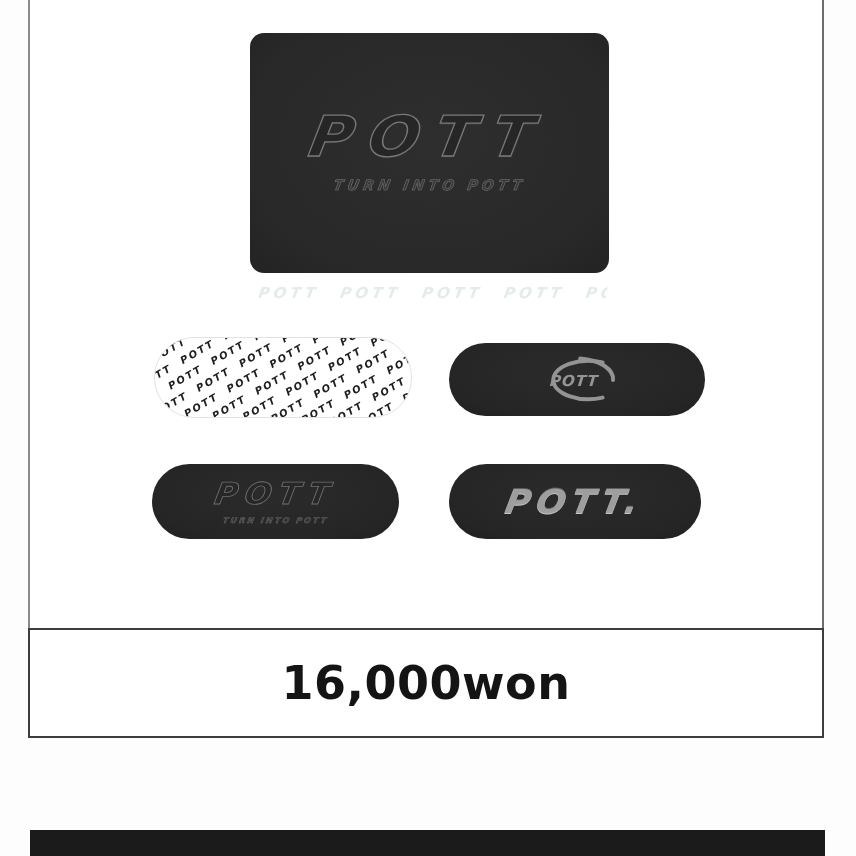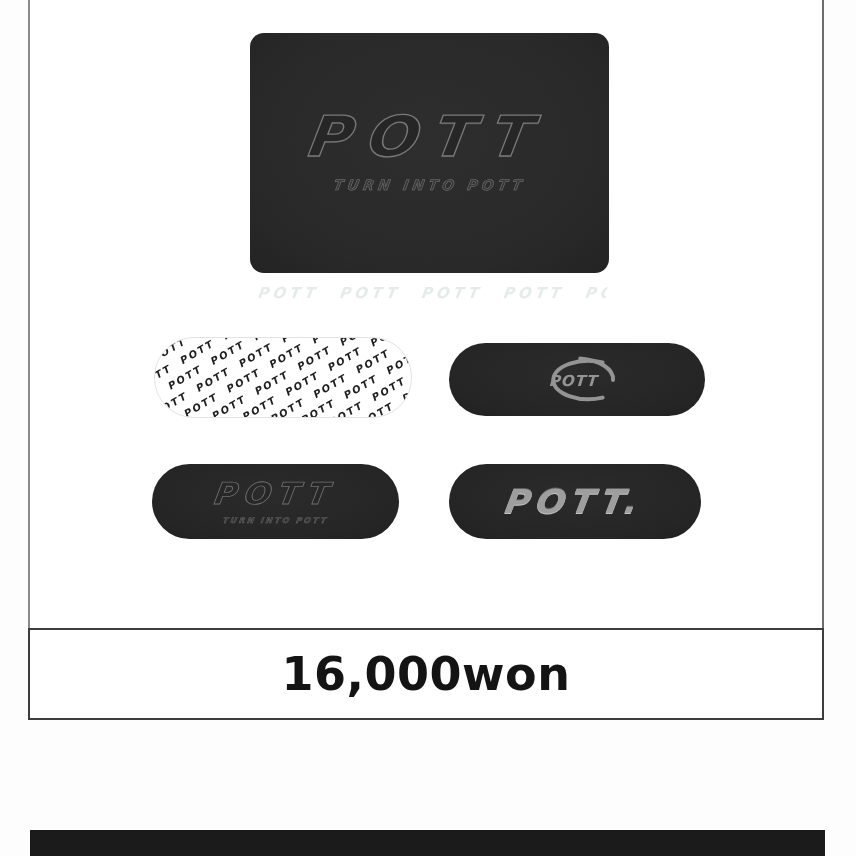--- a/index.html
+++ b/index.html
@@ -20,21 +20,21 @@
     left: 28px; top: -2px;
     width: 796px; height: 631px;
     background: #ffffff;
     border-left: 2px solid #8a8a8a;
     border-right: 2px solid #6d6d6d;
   }
 
   .price-panel {
     position: absolute;
     left: 28px; top: 628px;
-    width: 796px; height: 92px;
+    width: 796px; height: 110px;
     background: #ffffff;
     border: 2px solid #3d3d3d;
     display: flex;
     align-items: center;
     justify-content: center;
   }
   .price-label {
     font-size: 46px;
     font-weight: bold;
     color: #141414;

